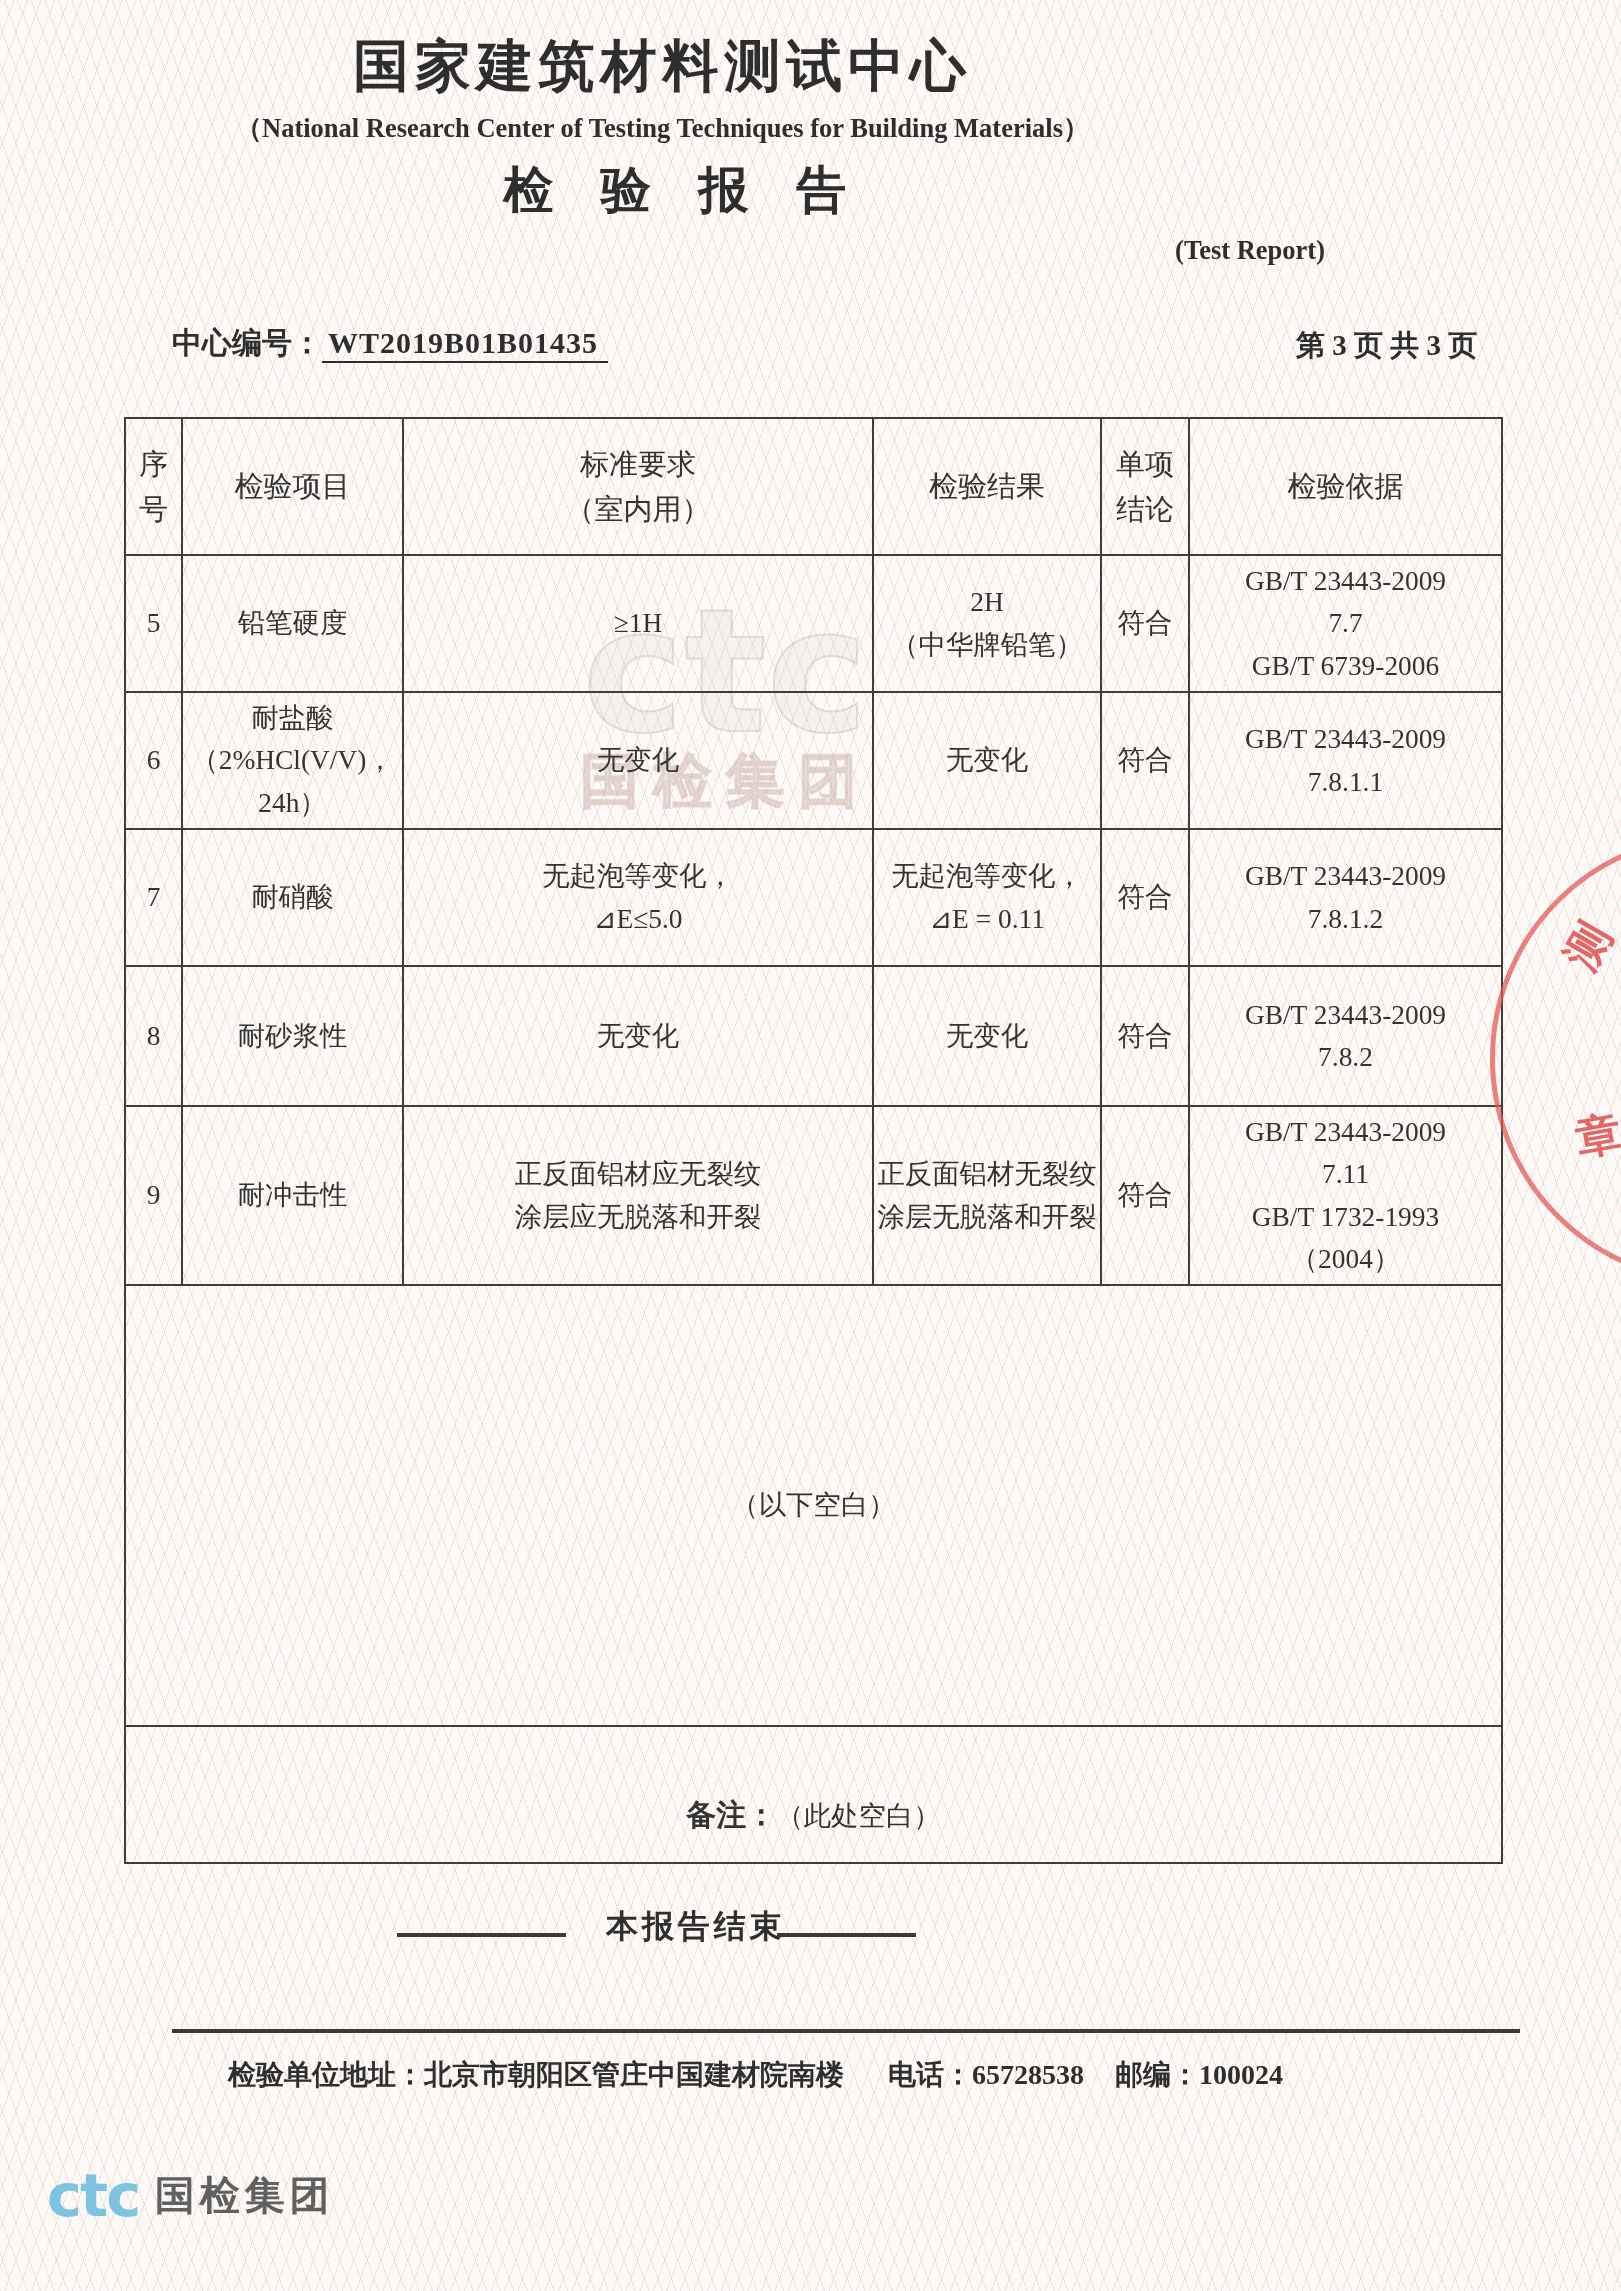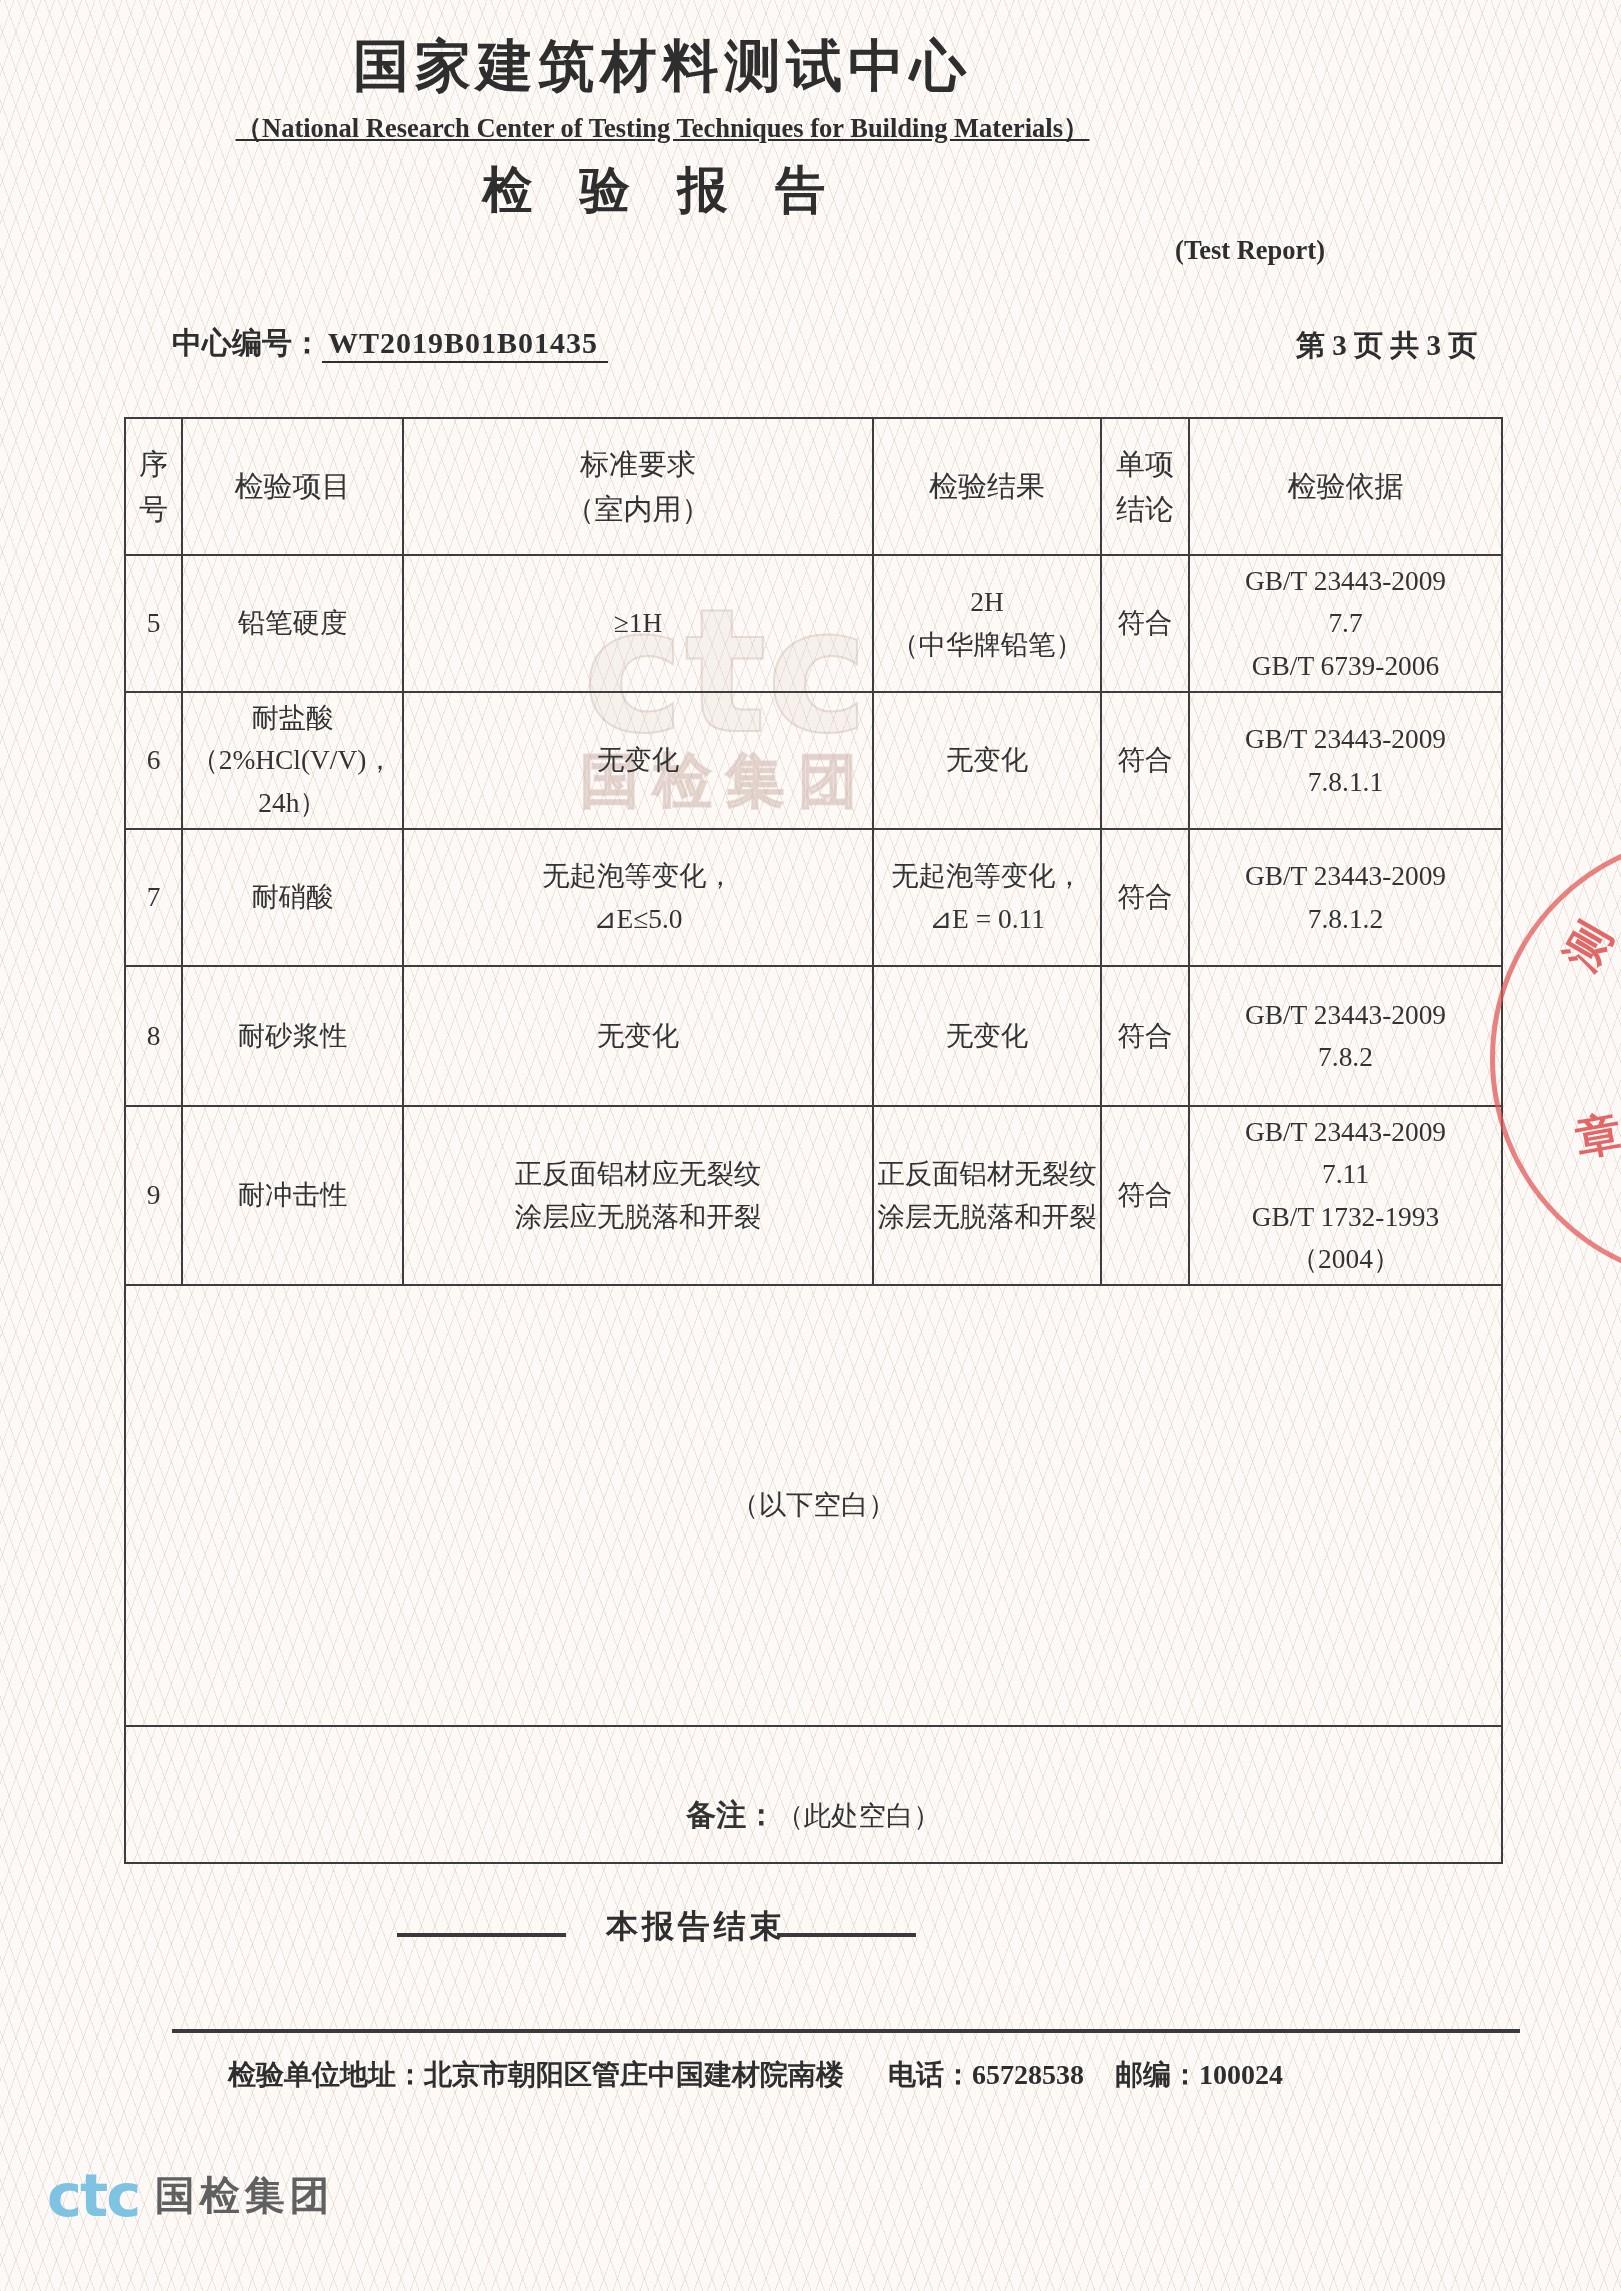--- a/index.html
+++ b/index.html
@@ -11,22 +11,22 @@
     background-color:#fcf9f6;
     background-image:
       repeating-linear-gradient(70deg,  rgba(198,170,162,.28) 0 1px, transparent 1px 12.7px),
       repeating-linear-gradient(110deg, rgba(198,170,162,.28) 0 1px, transparent 1px 12.7px);
     font-family:"Liberation Serif","DejaVu Serif",serif;
     color:#2e2e2e;
   }
   
   .hdr{position:absolute;left:0;top:0;width:1325px;text-align:center;}
   .title-cn{position:absolute;left:0;top:29px;width:100%;font-size:56px;font-weight:bold;letter-spacing:5.9px;}
-  .title-en{position:absolute;left:0;top:110px;width:100%;font-size:26.5px;font-weight:bold;text-decoration:underline;}
-  .report-cn{position:absolute;left:0;top:157px;width:100%;font-size:50px;font-weight:bold;letter-spacing:17.6px;}
+  .title-en{position:absolute;left:0;top:110px;width:100%;font-size:26.5px;font-weight:bold;}
+  .report-cn{position:absolute;left:0;top:157px;width:100%;font-size:50px;font-weight:bold;letter-spacing:17.6px;padding-left:21px;}
   .report-en{position:absolute;left:0;top:235px;width:100%;font-size:26.5px;font-weight:bold;text-align:right;}
   .center-no{position:absolute;left:172px;top:323px;font-size:30px;font-weight:bold;}
   .center-no .val{border-bottom:2.9px solid #2e2e2e;padding:0 9.8px 2px 5.9px;letter-spacing:1px;}
   .pagination{position:absolute;left:1296px;top:326px;font-size:29px;font-weight:bold;white-space:nowrap;text-align:center;}
   
   .watermark{position:absolute;left:544px;top:586px;width:363px;text-align:center;pointer-events:none;}
   .wm-ctc{font-family:"DejaVu Sans",sans-serif;font-size:172px;font-weight:bold;line-height:1;
           color:rgba(218,198,190,.16);-webkit-text-stroke:2px rgba(205,180,170,.42);}
   .wm-name{margin-top:-15.7px;font-size:59px;font-weight:bold;letter-spacing:13.7px;
            color:rgba(212,188,180,.30);-webkit-text-stroke:1.5px rgba(205,180,170,.40);}

